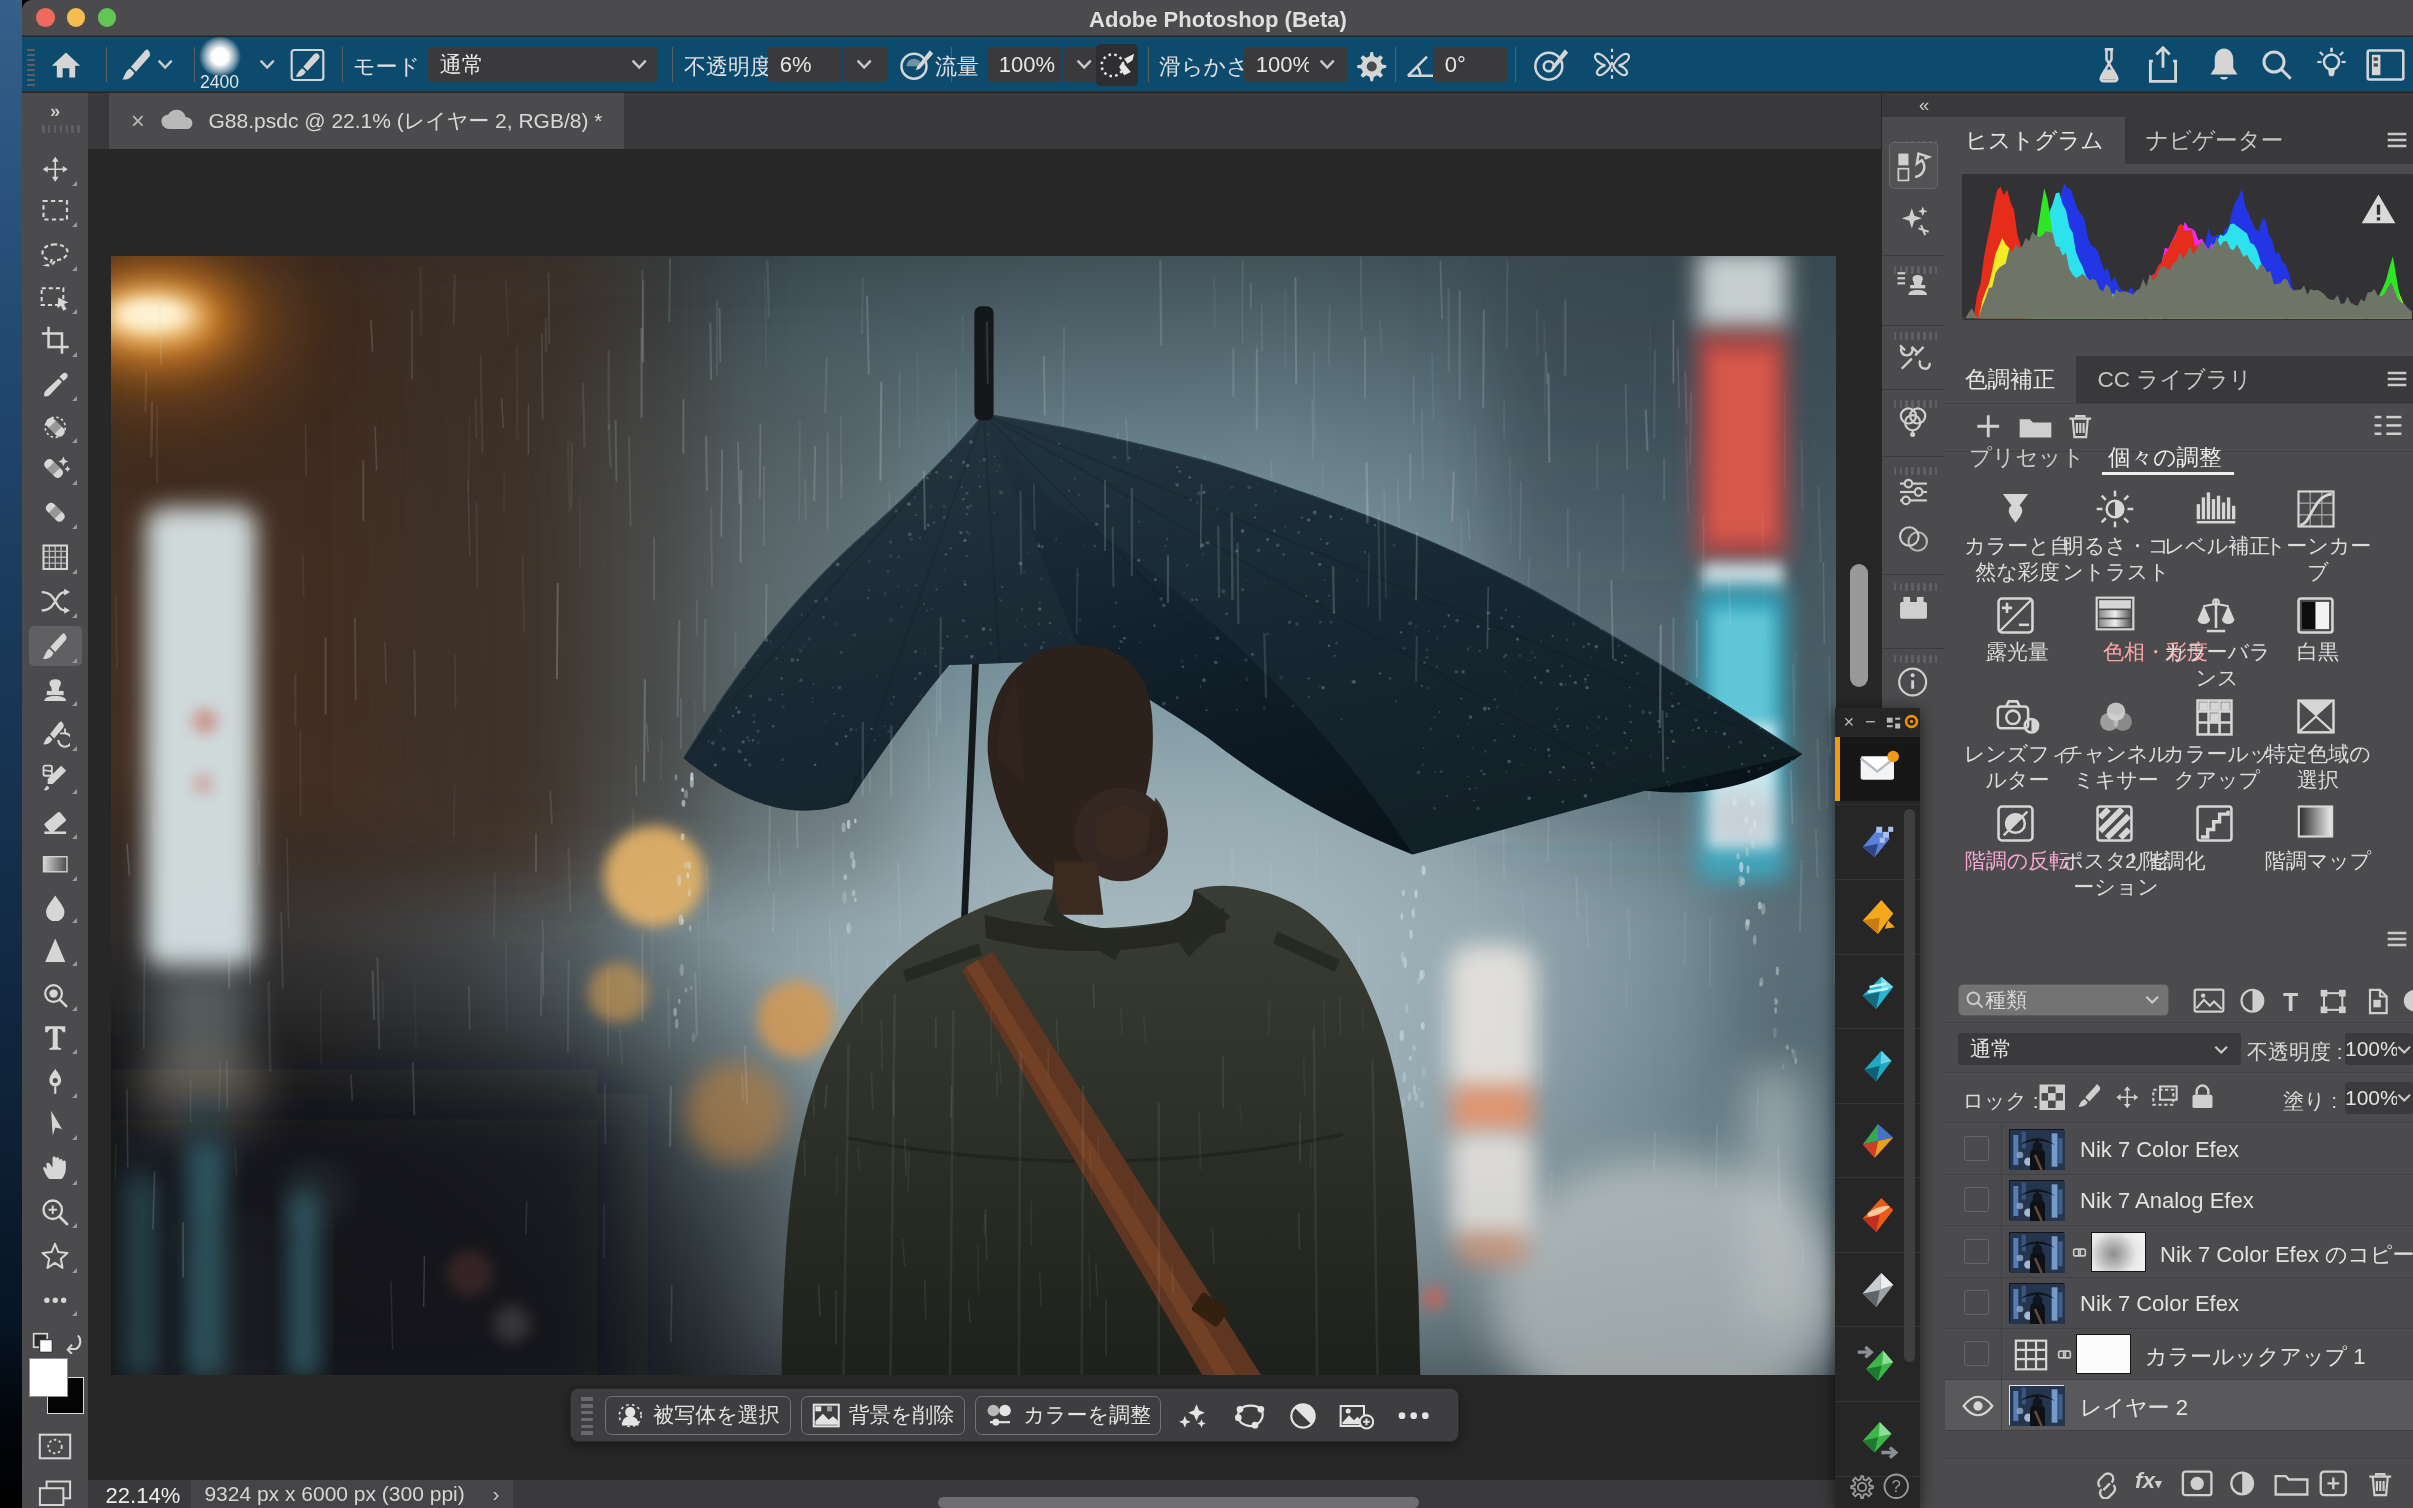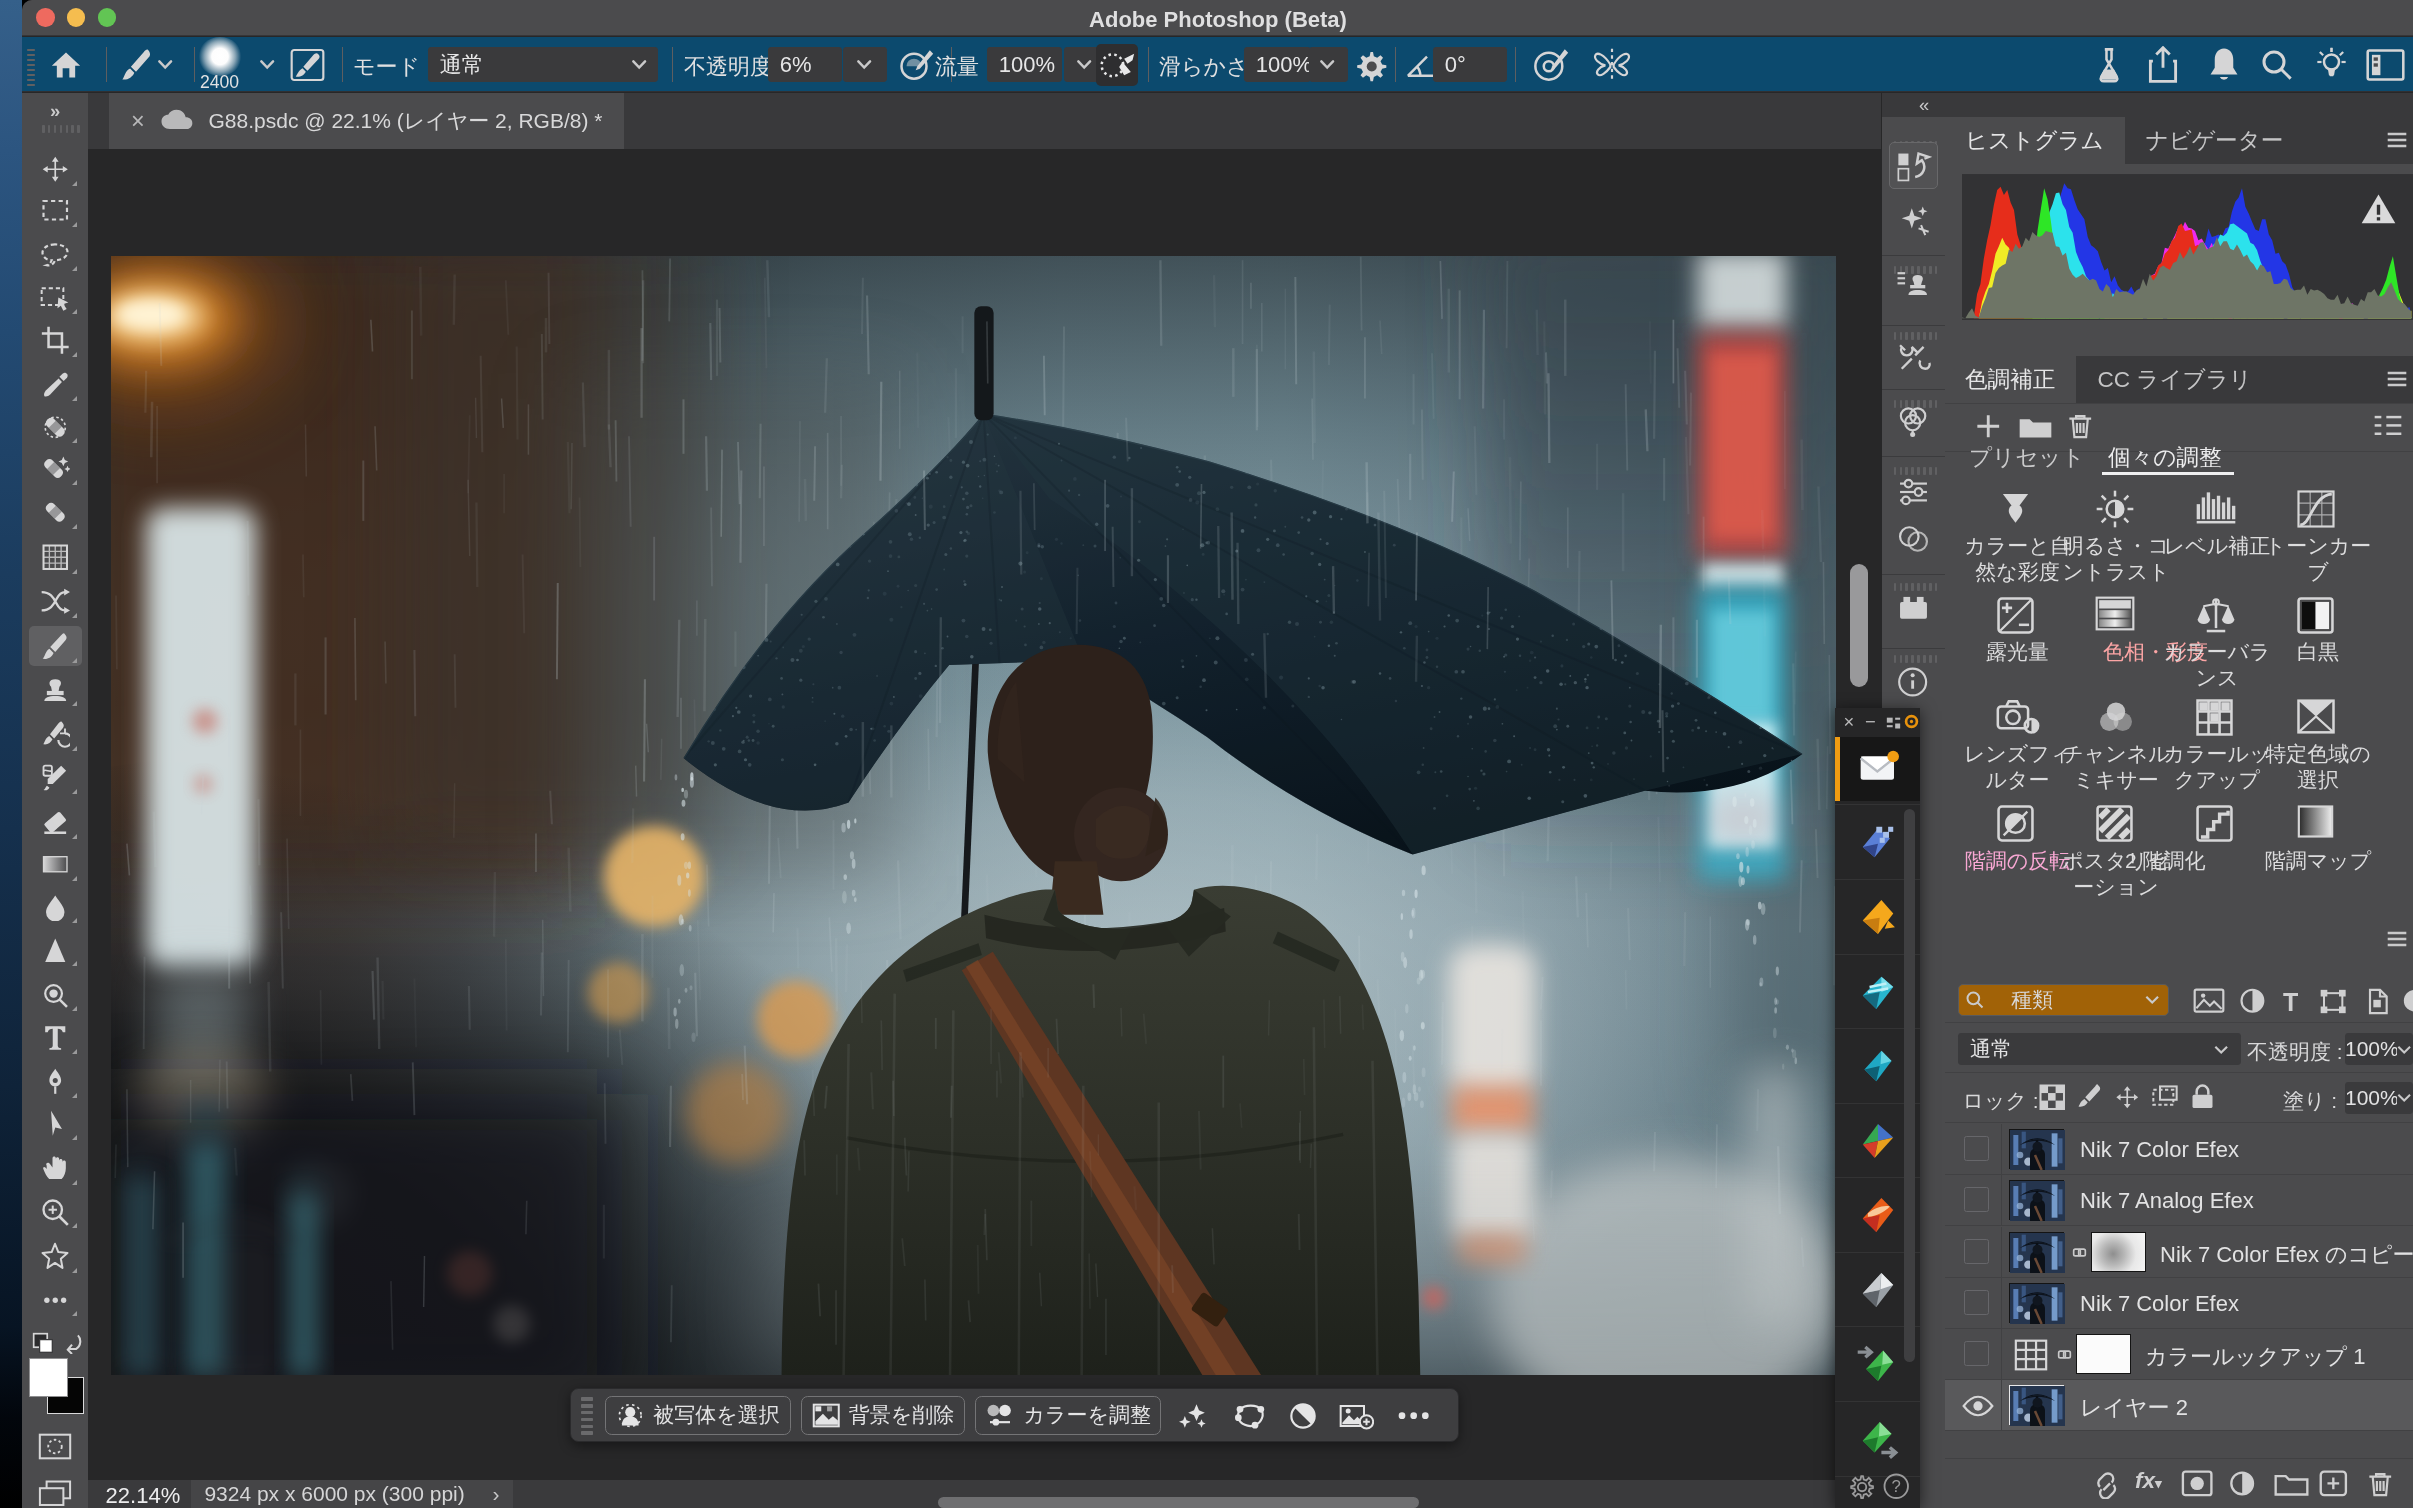--- a/index.html
+++ b/index.html
@@ -2170,21 +2170,21 @@
           </defs>
           <rect x="3" y="3" width="40" height="36" fill="url(#gm1)" stroke="#d6d6d7" stroke-width="2.6"></rect>
         </svg>
       </div>
       <div class="abs" style="left:282px;top:731px;width:184px;text-align:center;font-size:21px;line-height:26px;color:#dcdcdd">階調マップ<br></div>
 <div class="abs" style="left:442px;top:811px">
         <svg width="22" height="22" viewBox="0 0 26 26">
           <path d="M2 6 H24 M2 13 H24 M2 20 H24" stroke="#c9c9ca" stroke-width="3"></path>
         </svg>
       </div>
-<div class="abs" style="left:14.2px;top:867px;width:211px;height:32px;background:#a16207;border:0.8px solid #5a5a5c;border-radius:5px;color:#d8d8d9;font-size:21px;line-height:30px;padding-left:52px">種類</div>
+<div class="abs" style="left:14.2px;top:867px;width:211px;height:32px;background:#737373;border:0.8px solid #5a5a5c;border-radius:5px;color:#d8d8d9;font-size:21px;line-height:30px;padding-left:26px">種類</div>
 <div class="abs" style="left:21px;top:873px">
         <svg width="20" height="20" viewBox="0 0 24 24">
           <circle cx="10" cy="10" r="7" fill="none" stroke="#c9c9ca" stroke-width="2.4"></circle>
           <line x1="15" y1="15" x2="21" y2="21" stroke="#c9c9ca" stroke-width="2.4"></line>
         </svg>
       </div>
 <div class="abs" style="left:199px;top:873px">
         <svg width="18.4" height="18.4" viewBox="0 0 22 22">
           <path d="M4 8 L11 15 L18 8" stroke="#c9c9ca" stroke-width="2.6" fill="none"></path>
         </svg>

